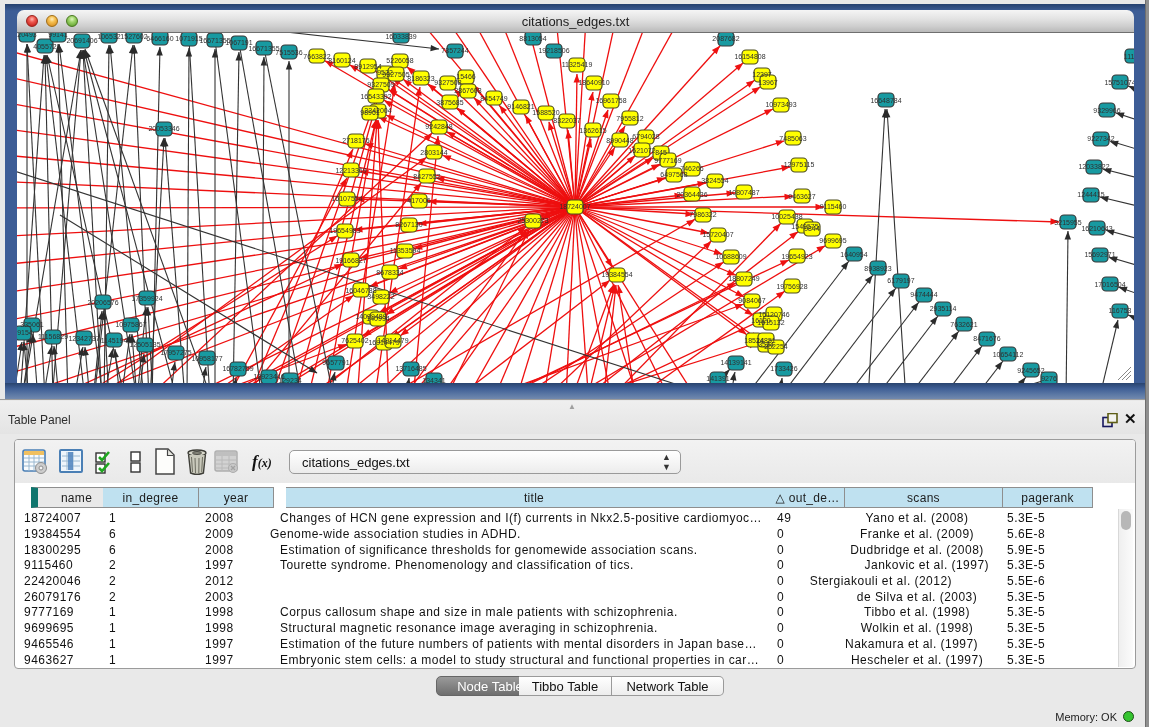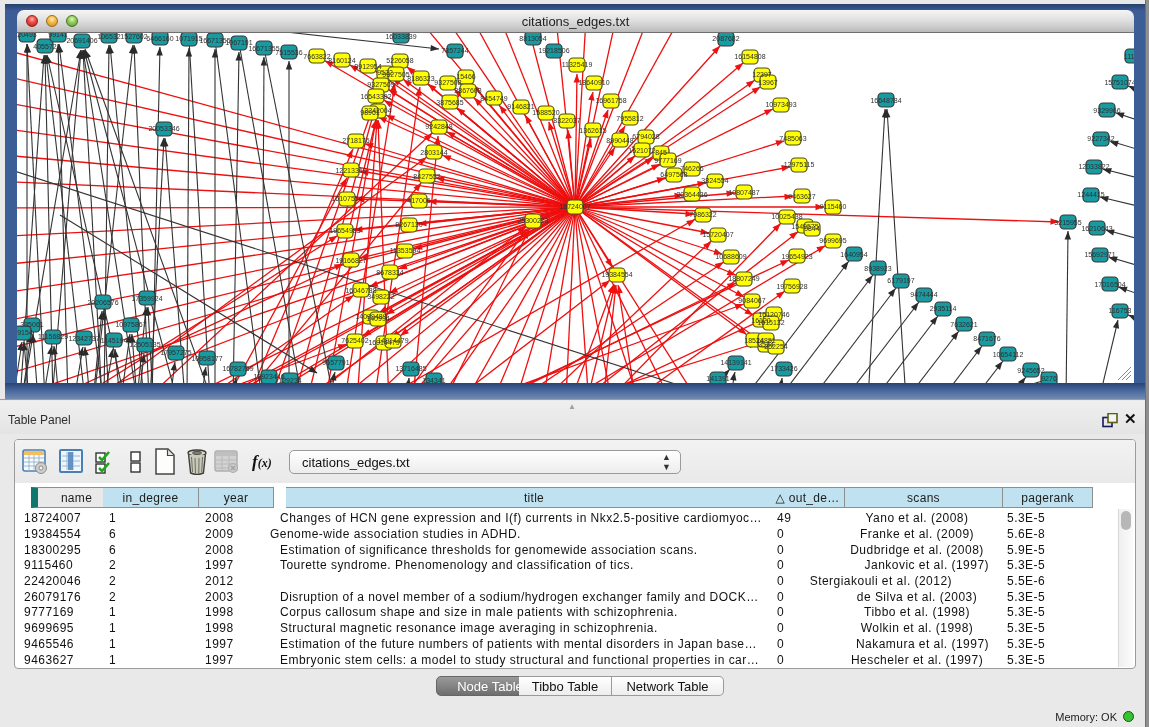--- a/index.html
+++ b/index.html
@@ -924,21 +924,20 @@
 <span class="c" style="left:91px;width:90px">2</span>
 <span class="c" style="left:187px;width:68px">2012</span>
 <span class="c" style="left:759px;width:66px">0</span>
 <span class="c" style="left:790px;width:144px;text-align:right">Stergiakouli et al. (2012)</span>
 <span class="c" style="left:989px;width:86px">5.5E-6</span>
           </div>
 <div class="row" style="top:79px">
 <span class="c" style="left:6px;width:78px">26079176</span>
 <span class="c" style="left:91px;width:90px">2</span>
 <span class="c" style="left:187px;width:68px">2003</span>
-<span class="c" style="left:262px;width:490px">Disruption of a novel member of a sodium/hydrogen exchanger family and DOCK…</span>
 <span class="c" style="left:759px;width:66px">0</span>
 <span class="c" style="left:827px;width:144px;text-align:center">de Silva et al. (2003)</span>
 <span class="c" style="left:989px;width:86px">5.3E-5</span>
           </div>
 <div class="row" style="top:94px">
 <span class="c" style="left:6px;width:78px">9777169</span>
 <span class="c" style="left:91px;width:90px">1</span>
 <span class="c" style="left:187px;width:68px">1998</span>
 <span class="c" style="left:262px;width:490px">Corpus callosum shape and size in male patients with schizophrenia.</span>
 <span class="c" style="left:759px;width:66px">0</span>
@@ -953,21 +952,21 @@
 <span class="c" style="left:759px;width:66px">0</span>
 <span class="c" style="left:827px;width:144px;text-align:center">Wolkin et al. (1998)</span>
 <span class="c" style="left:989px;width:86px">5.3E-5</span>
           </div>
 <div class="row" style="top:126px">
 <span class="c" style="left:6px;width:78px">9465546</span>
 <span class="c" style="left:91px;width:90px">1</span>
 <span class="c" style="left:187px;width:68px">1997</span>
 <span class="c" style="left:262px;width:490px">Estimation of the future numbers of patients with mental disorders in Japan base…</span>
 <span class="c" style="left:759px;width:66px">0</span>
-<span class="c" style="left:827px;width:144px;text-align:right">Nakamura et al. (1997)</span>
+<span class="c" style="left:827px;width:144px;text-align:left">Nakamura et al. (1997)</span>
 <span class="c" style="left:989px;width:86px">5.3E-5</span>
           </div>
 <div class="row" style="top:142px">
 <span class="c" style="left:6px;width:78px">9463627</span>
 <span class="c" style="left:91px;width:90px">1</span>
 <span class="c" style="left:187px;width:68px">1997</span>
 <span class="c" style="left:262px;width:490px">Embryonic stem cells: a model to study structural and functional properties in car…</span>
 <span class="c" style="left:759px;width:66px">0</span>
 <span class="c" style="left:827px;width:144px;text-align:center">Hescheler et al. (1997)</span>
 <span class="c" style="left:989px;width:86px">5.3E-5</span>

